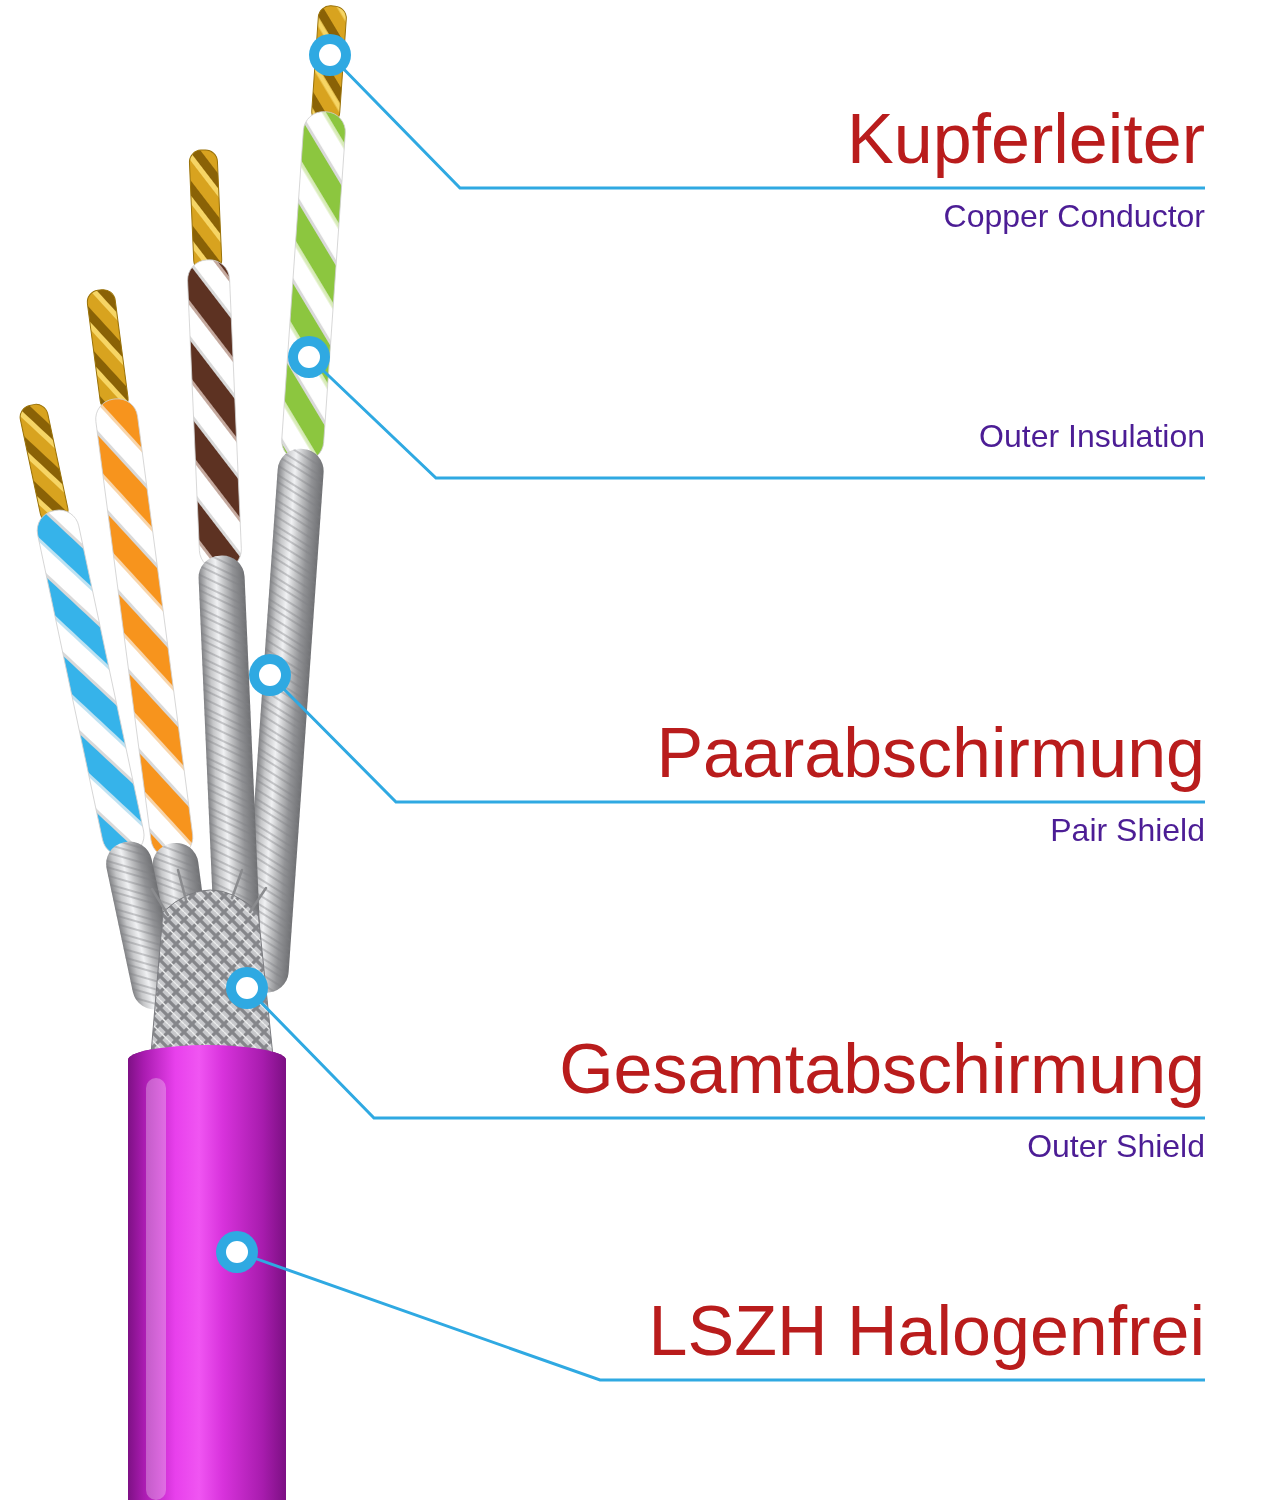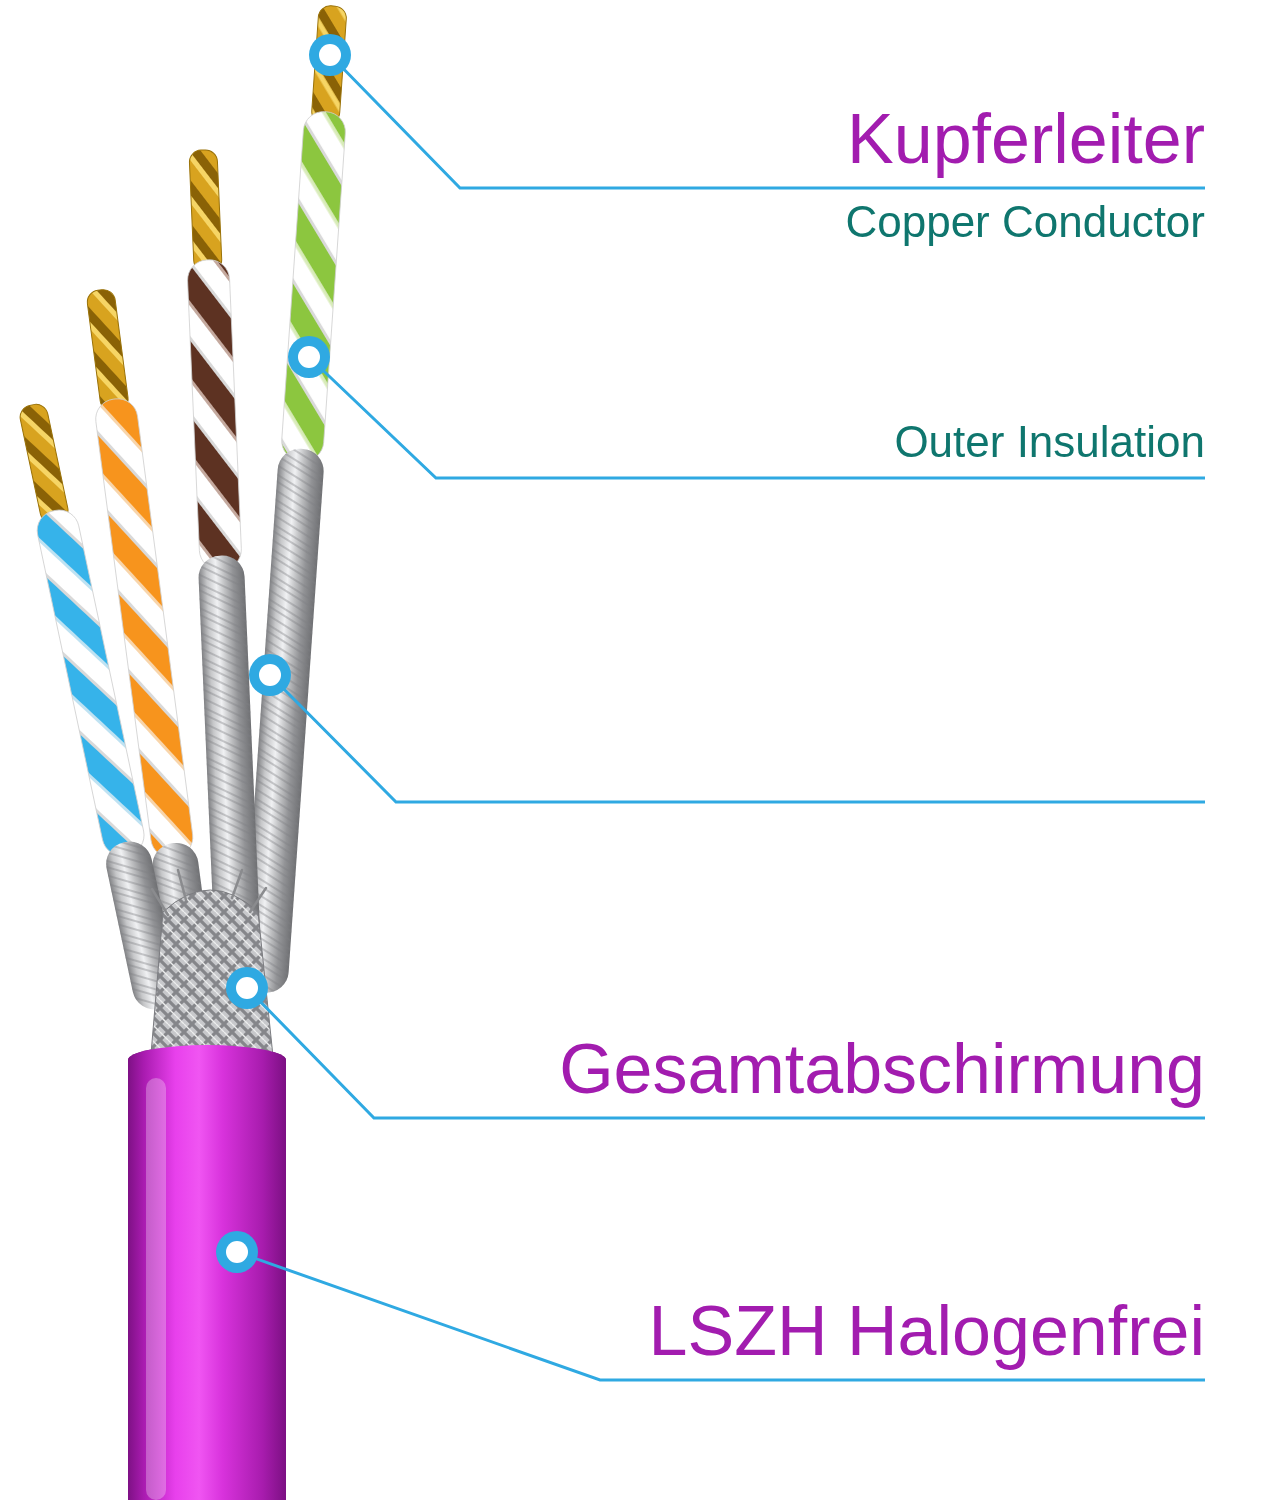--- a/index.html
+++ b/index.html
@@ -14,27 +14,27 @@
   svg.art{position:absolute;left:0;top:0;}
   .label-block{
     position:absolute;
     right:61px;
     text-align:right;
     white-space:nowrap;
   }
   .label-de{
     font-size:70px;
     line-height:1.0;
-    color:#a21caf;
+    color:#b91c1c;
     letter-spacing:0px;
   }
   .label-en{
-    font-size:44px;
+    font-size:32px;
     line-height:1.0;
-    color:#0f766e;
+    color:#4c1d95;
     margin-top:26px;
   }
 </style>
 </head>
 <body>
 
 <div class="stage">
 
   <svg class="art" width="1266" height="1500" viewBox="0 0 1266 1500">
     <defs>
@@ -162,22 +162,27 @@
 
   <div class="label-block" style="top:104px">
     <div class="label-de">Kupferleiter</div>
     <div class="label-en">Copper Conductor</div>
   </div>
 
   <div class="label-block" style="top:394px">
     <div class="label-en">Outer Insulation</div>
   </div>
 
+  <div class="label-block" style="top:718px">
+    <div class="label-de">Paarabschirmung</div>
+    <div class="label-en">Pair Shield</div>
+  </div>
 
   <div class="label-block" style="top:1034px">
     <div class="label-de">Gesamtabschirmung</div>
+    <div class="label-en">Outer Shield</div>
   </div>
 
   <div class="label-block" style="top:1296px">
     <div class="label-de">LSZH Halogenfrei</div>
   </div>
 
 </div>
 
 </body></html>

